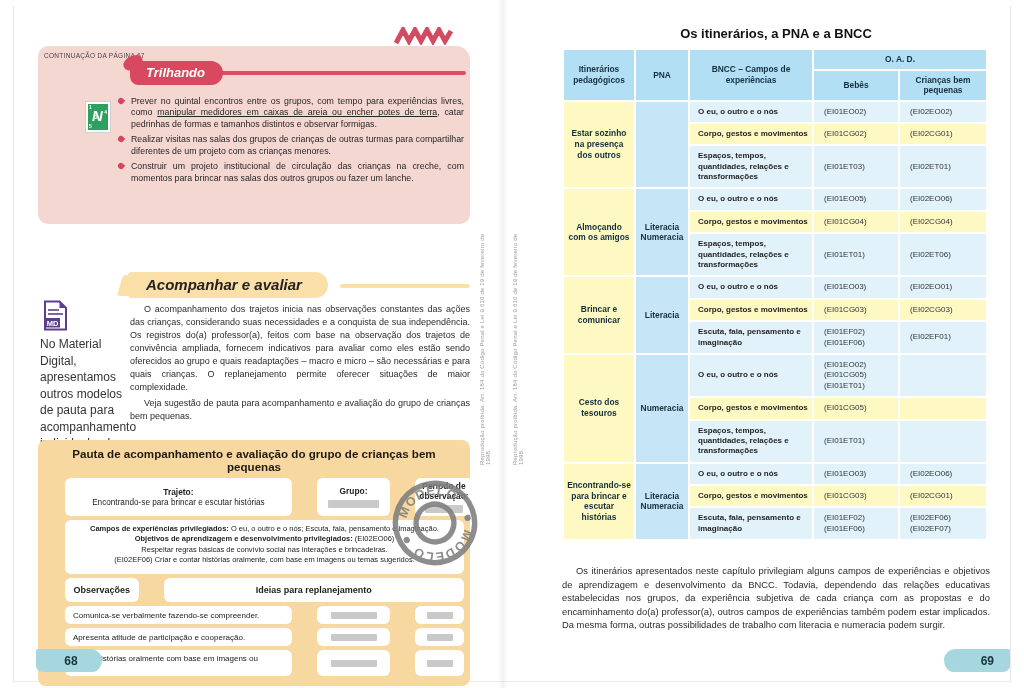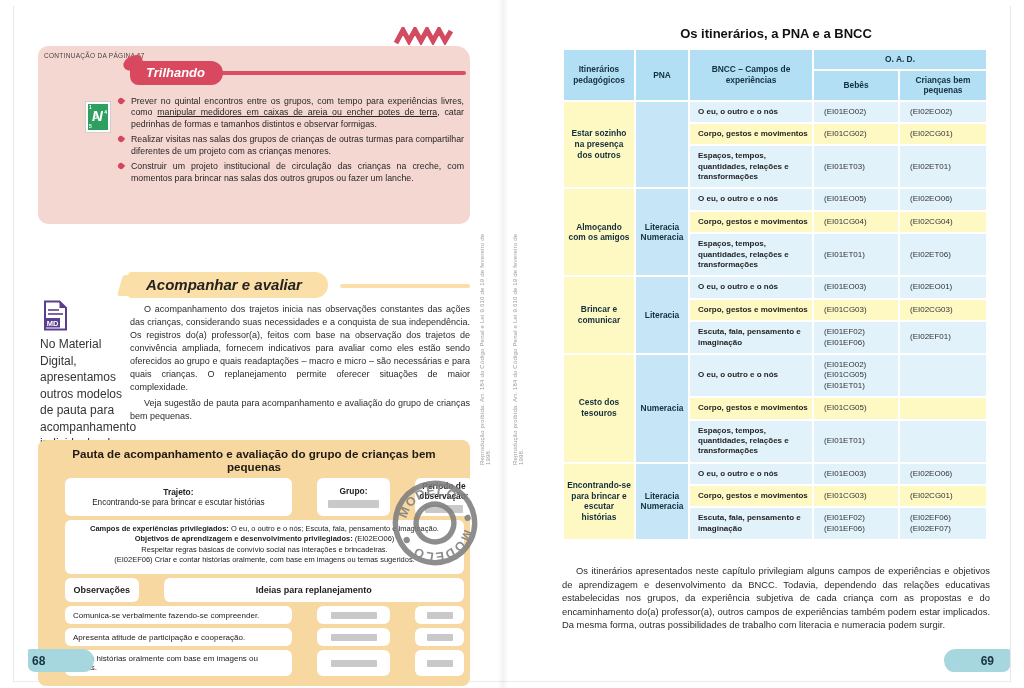--- a/index.html
+++ b/index.html
@@ -71,21 +71,21 @@
     font-size:9px;font-weight:bold;color:#1d1d1d;padding:3px 2px;min-height:24px;}
   .ind-row .cell{display:flex;align-items:center;padding:4px 8px;min-height:18px;}
   .ind-row .it{font-size:8px;color:#222;}
   .ind-row .cb{justify-content:center;}
   .ind-row .bar{margin-top:0;width:80%;height:7px;}
 
   .stamp{position:absolute;left:390px;top:478px;transform:rotate(-20deg);opacity:.88;}
 
   .badge{position:absolute;height:23px;background:#a6d6de;display:flex;align-items:center;
     font-weight:bold;font-size:12px;color:#17353f;box-sizing:border-box;}
-  .badge-68{left:28px;top:649px;width:66px;border-radius:3px 20px 16px 12px / 3px 18px 20px 10px;padding-left:4px;}
+  .badge-68{left:36px;top:649px;width:66px;border-radius:3px 20px 16px 12px / 3px 18px 20px 10px;padding-left:4px;justify-content:center;}
   .badge-69{left:944px;top:649px;width:66px;border-radius:20px 3px 12px 16px / 18px 3px 10px 20px;justify-content:flex-end;padding-right:16px;}
 
   
   .rp-title{position:absolute;left:562px;top:26px;width:428px;text-align:center;
     font-size:13px;font-weight:bold;color:#111;}
   .itbl{position:absolute;left:562px;top:48px;border-collapse:separate;border-spacing:2px;}
   .itbl th{background:#b2dff4;color:#14303e;font-size:8.4px;font-weight:bold;
     padding:4px 3px;vertical-align:middle;text-align:center;line-height:1.25;}
   .itbl td{vertical-align:middle;line-height:1.3;}
   .itbl td.group{background:#fef9c3;font-size:8.4px;font-weight:bold;color:#14303e;

